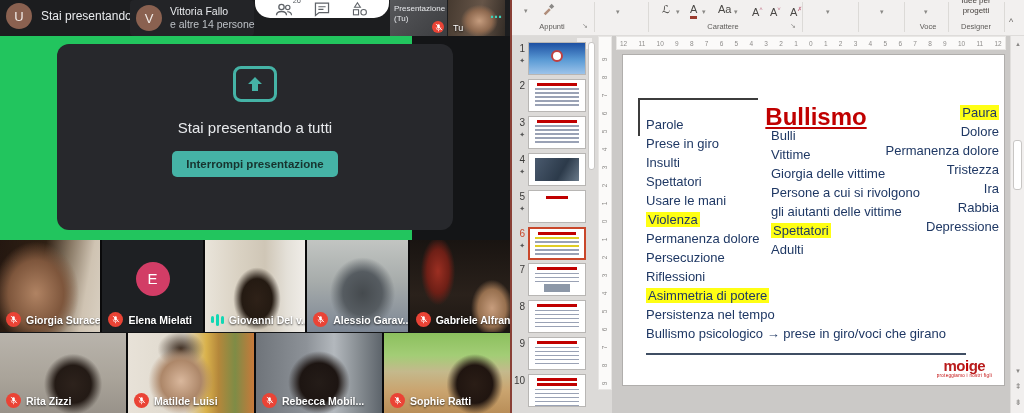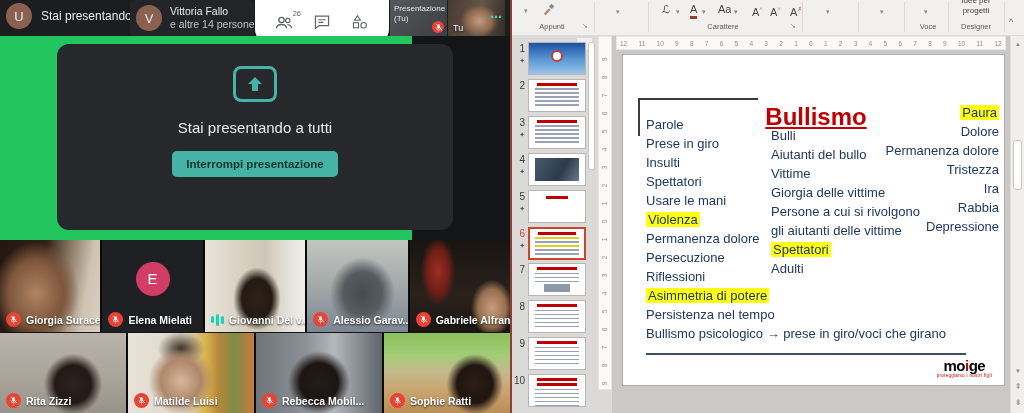--- a/index.html
+++ b/index.html
@@ -9,21 +9,21 @@
   
   #meet{position:absolute;left:0;top:0;width:510px;height:413px;background:#141517;}
   .topbar{position:absolute;left:0;top:0;width:510px;height:36px;background:#1c1d1f;}
   .chip{position:absolute;display:flex;align-items:center;}
   .chip.you{left:6px;top:3px;}
   .chip.parts{left:130px;top:0;height:36px;width:124px;background:#232427;border-radius:4px;padding-left:6px;}
   .avatar{width:26px;height:26px;border-radius:50%;background:#8a6150;color:#f1ebe7;font-size:13px;display:flex;align-items:center;justify-content:center;flex:0 0 26px;}
   .chiptext{margin-left:9px;width:92px;color:#e8eaed;font-size:12px;line-height:14px;}
   .chiptext2{margin-left:8px;color:#e8eaed;font-size:10.5px;line-height:13px;white-space:nowrap;}
   .chiptext2 .sub{color:#bdc1c6;text-align:right;}
-  .pill{position:absolute;left:255px;top:0;width:134px;height:44px;background:#ffffff;border-radius:0 0 15px 15px;display:flex;align-items:center;justify-content:space-around;padding:0 10px;}
+  .pill{position:absolute;left:255px;top:0;width:134px;height:18px;background:#ffffff;border-radius:0 0 15px 15px;display:flex;align-items:center;justify-content:space-around;padding:0 10px;}
   .picon{position:relative;display:flex;align-items:center;justify-content:center;width:26px;height:22px;cursor:pointer;}
   .picon .sup{position:absolute;top:-2px;right:-4px;font-size:7.5px;color:#5f6368;}
   .ptile{position:absolute;left:390px;top:0;width:57px;height:36px;background:linear-gradient(135deg,#57585b,#3c3d40);overflow:hidden;}
   .ptlabel{position:absolute;left:4px;top:4px;width:52px;color:#e8eaed;font-size:8px;line-height:9.5px;}
   .ptile .mic{position:absolute;right:3px;bottom:3px;}
   .stile{position:absolute;left:448px;top:0;width:57px;height:36px;overflow:hidden;}
   .stlabel{position:absolute;left:5px;bottom:3px;color:#fff;font-size:9px;text-shadow:0 1px 2px rgba(0,0,0,.8);}
   .dots{position:absolute;right:2px;top:10px;color:#3fd1b9;font-size:12px;font-weight:bold;letter-spacing:1px;}
   .scene-self{background:radial-gradient(ellipse 45% 62% at 55% 58%,#c59c7e 0%,#8f6a50 48%,rgba(0,0,0,0) 72%),linear-gradient(100deg,#463a30 0%,#665548 55%,#332c26 100%);}
 
@@ -99,21 +99,21 @@
   .bracket{position:absolute;left:15px;top:43px;width:120px;height:38px;border-left:2px solid #3c3c3c;border-top:2px solid #3c3c3c;}
   .stitle{position:absolute;left:93px;top:48px;width:200px;text-align:center;font-size:24px;font-weight:bold;color:#c00000;text-decoration:underline;}
   .scol{position:absolute;font-size:13px;color:#1f3864;white-space:nowrap;}
   .scol .sline{height:19px;line-height:19px;}
   #col-left{left:23px;top:60px;}
   #col-mid{left:148px;top:71px;}
   #col-right{right:5px;top:48px;text-align:right;}
   .hl{background:#ffff14;padding:0 2px;}
   .sdivider{position:absolute;left:23px;top:298px;width:320px;height:2px;background:#3f4e63;}
   .slogo{position:absolute;right:12px;top:303px;text-align:center;line-height:15px;}
-  .slogo .lg{font-size:15px;font-weight:bold;color:#000000;letter-spacing:-0.5px;}
+  .slogo .lg{font-size:15px;font-weight:bold;color:#b91c1c;letter-spacing:-0.5px;}
   .slogo .lg.red{color:#c00000;}
   .slogo .tag{font-size:4.5px;color:#c00000;letter-spacing:.3px;line-height:6px;}
 
   .vscroll{position:absolute;left:498px;top:36px;width:14px;height:377px;background:#f1efee;border-left:1px solid #e0dedc;}
   .vsbtn{position:absolute;left:1px;width:12px;height:13px;color:#8a8886;font-size:6px;display:flex;align-items:center;justify-content:center;cursor:pointer;}
   .vsbtn.nav{font-size:8px;}
   .vsthumb{position:absolute;left:2px;top:104px;width:9px;height:50px;background:#fff;border:1px solid #c8c6c4;border-radius:3px;cursor:pointer;}
 </style>
 </head>
 <body>
@@ -410,21 +410,20 @@
           <div class="sline"><span class="hl">Violenza</span></div>
           <div class="sline"><span>Permanenza dolore</span></div>
           <div class="sline"><span>Persecuzione</span></div>
           <div class="sline"><span>Riflessioni</span></div>
           <div class="sline"><span class="hl">Asimmetria di potere</span></div>
           <div class="sline"><span>Persistenza nel tempo</span></div>
           <div class="sline"><span>Bullismo psicologico → prese in giro/voci che girano</span></div>
         </div>
       <div class="scol" id="col-mid">
           <div class="sline"><span>Bulli</span></div>
-          <div class="sline"><span>Aiutanti del bullo</span></div>
           <div class="sline"><span>Vittime</span></div>
           <div class="sline"><span>Giorgia delle vittime</span></div>
           <div class="sline"><span>Persone a cui si rivolgono</span></div>
           <div class="sline"><span>gli aiutanti delle vittime</span></div>
           <div class="sline"><span class="hl">Spettatori</span></div>
           <div class="sline"><span>Adulti</span></div>
         </div>
       <div class="scol" id="col-right">
           <div class="sline"><span class="hl">Paura</span></div>
           <div class="sline"><span>Dolore</span></div>

